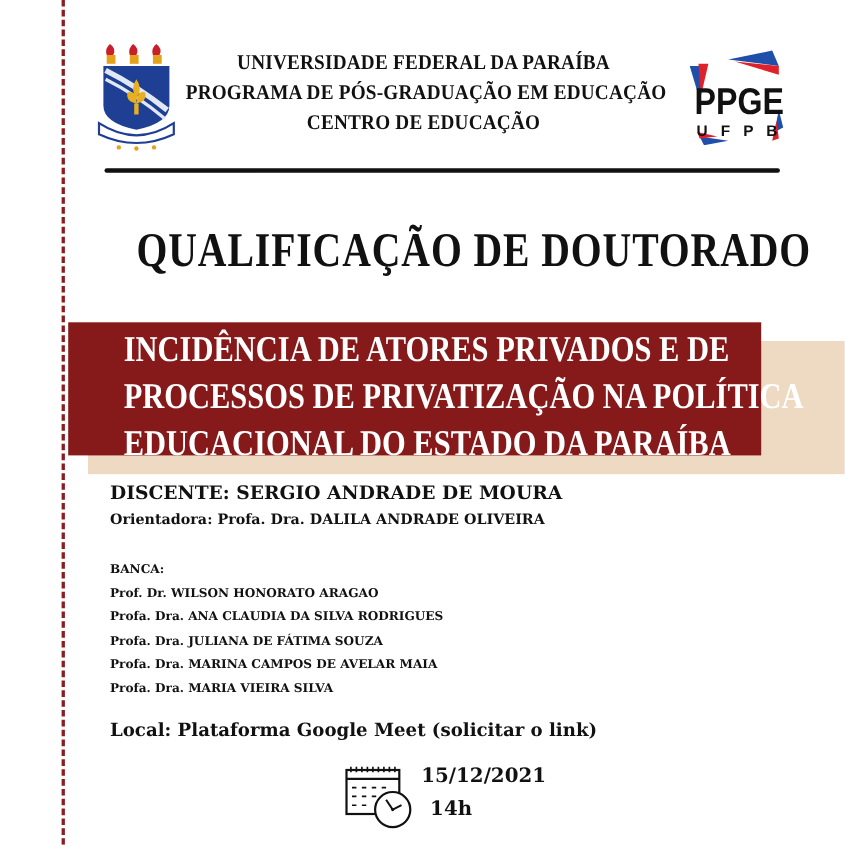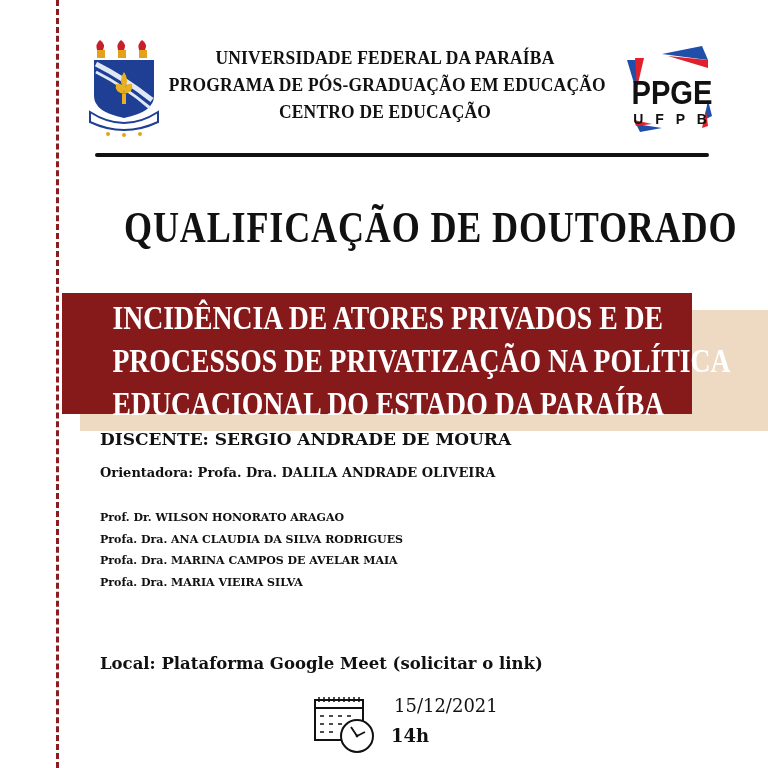--- a/index.html
+++ b/index.html
@@ -8,26 +8,26 @@
   .logo-ufpb { position:absolute; left:88px; top:38px; width:72px; height:100px; }
   .header { position:absolute; left:150px; top:44px; width:470px; text-align:center; font-family:"Liberation Serif", serif; font-weight:bold; font-size:19px; line-height:27px; letter-spacing:0.2px; transform:scaleX(0.92); transform-origin:center; }
   .header div { white-space:nowrap; }
   .logo-ppge { position:absolute; left:622px; top:42px; width:100px; height:90px; }
   .hr { position:absolute; left:95px; top:153px; width:614px; height:4px; background:#111; border-radius:2px; }
   .main-title { position:absolute; left:62px; top:200px; width:690px; text-align:center; font-family:"Liberation Serif", serif; font-weight:bold; font-size:44px; line-height:56px; letter-spacing:1px; transform:scaleX(0.82); transform-origin:center; white-space:nowrap; }
   .beige-box { position:absolute; left:80px; top:310px; width:688px; height:121px; background:#eed9c3; }
   .red-box { position:absolute; left:62px; top:293px; width:630px; height:121px; background:#861a1b; }
   .red-box .t { color:#fff; font-family:"Liberation Serif", serif; font-weight:bold; font-size:33px; line-height:35px; text-align:center; padding-top:8px; transform:scaleX(0.84); transform-origin:center; white-space:nowrap; }
   .info { position:absolute; left:100px; font-family:"DejaVu Serif", serif; font-weight:bold; color:#111; white-space:nowrap; }
-  .discente { top:429px; font-size:17px; }
+  .discente { top:439px; font-size:17px; }
   .orient { top:465px; font-size:13px; }
   .banca { top:507px; font-size:11px; line-height:21.5px; }
   .local { top:654px; font-size:16.5px; }
   .cal-icon { position:absolute; left:313px; top:696px; width:66px; height:58px; }
-  .date { position:absolute; left:394px; top:695px; font-family:"DejaVu Serif", serif; font-weight:normal; font-size:18px; }
+  .date { position:absolute; left:383px; top:695px; font-family:"DejaVu Serif", serif; font-weight:bold; font-size:18px; }
   .time { position:absolute; left:391px; top:725px; font-family:"DejaVu Serif", serif; font-weight:bold; font-size:18px; }
 </style>
 </head>
 <body>
 
 <div class="dash-line"></div>
 
 <svg class="logo-ufpb" viewBox="0 0 72 100">
 
   <g>
@@ -78,22 +78,24 @@
 <div class="red-box">
   <div class="t">INCIDÊNCIA DE ATORES PRIVADOS E DE</div>
   <div class="t">PROCESSOS DE PRIVATIZAÇÃO NA POLÍTICA</div>
   <div class="t">EDUCACIONAL DO ESTADO DA PARAÍBA</div>
 </div>
 
 <div class="info discente">DISCENTE: SERGIO ANDRADE DE MOURA</div>
 <div class="info orient">Orientadora: Profa. Dra. DALILA ANDRADE OLIVEIRA</div>
 
 <div class="info banca">
+  <div>BANCA:</div>
   <div>Prof. Dr. WILSON HONORATO ARAGAO</div>
   <div>Profa. Dra.  ANA CLAUDIA DA SILVA RODRIGUES</div>
+  <div>Profa. Dra.  JULIANA DE FÁTIMA SOUZA</div>
   <div>Profa. Dra. MARINA CAMPOS DE AVELAR MAIA</div>
   <div>Profa. Dra. MARIA VIEIRA SILVA</div>
 </div>
 
 <div class="info local">Local: Plataforma Google Meet (solicitar o link)</div>
 
 <svg class="cal-icon" viewBox="0 0 66 58">
   <rect x="2" y="4" width="48" height="40" fill="none" stroke="#111" stroke-width="2"></rect>
   <line x1="2" y1="12" x2="50" y2="12" stroke="#111" stroke-width="2"></line>
   <g stroke="#111" stroke-width="1.5">

